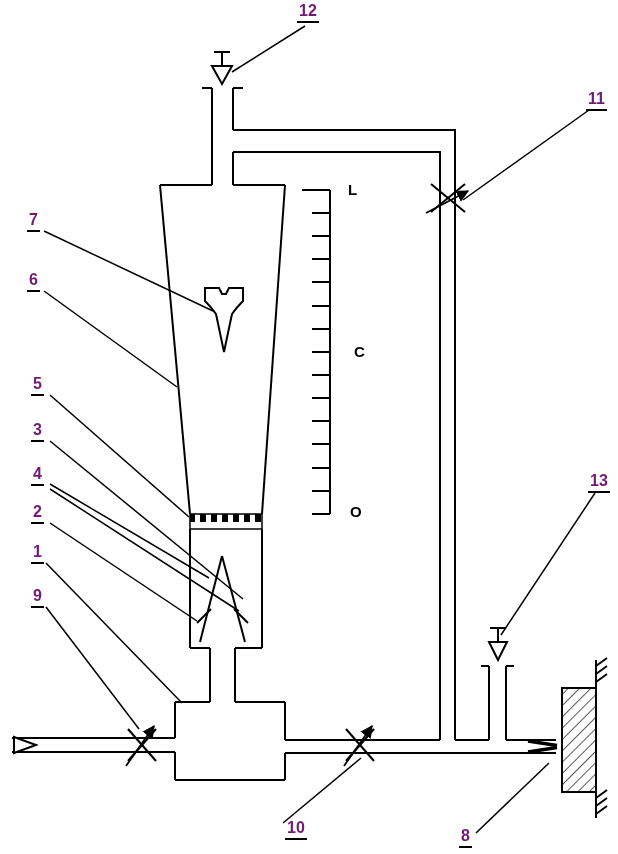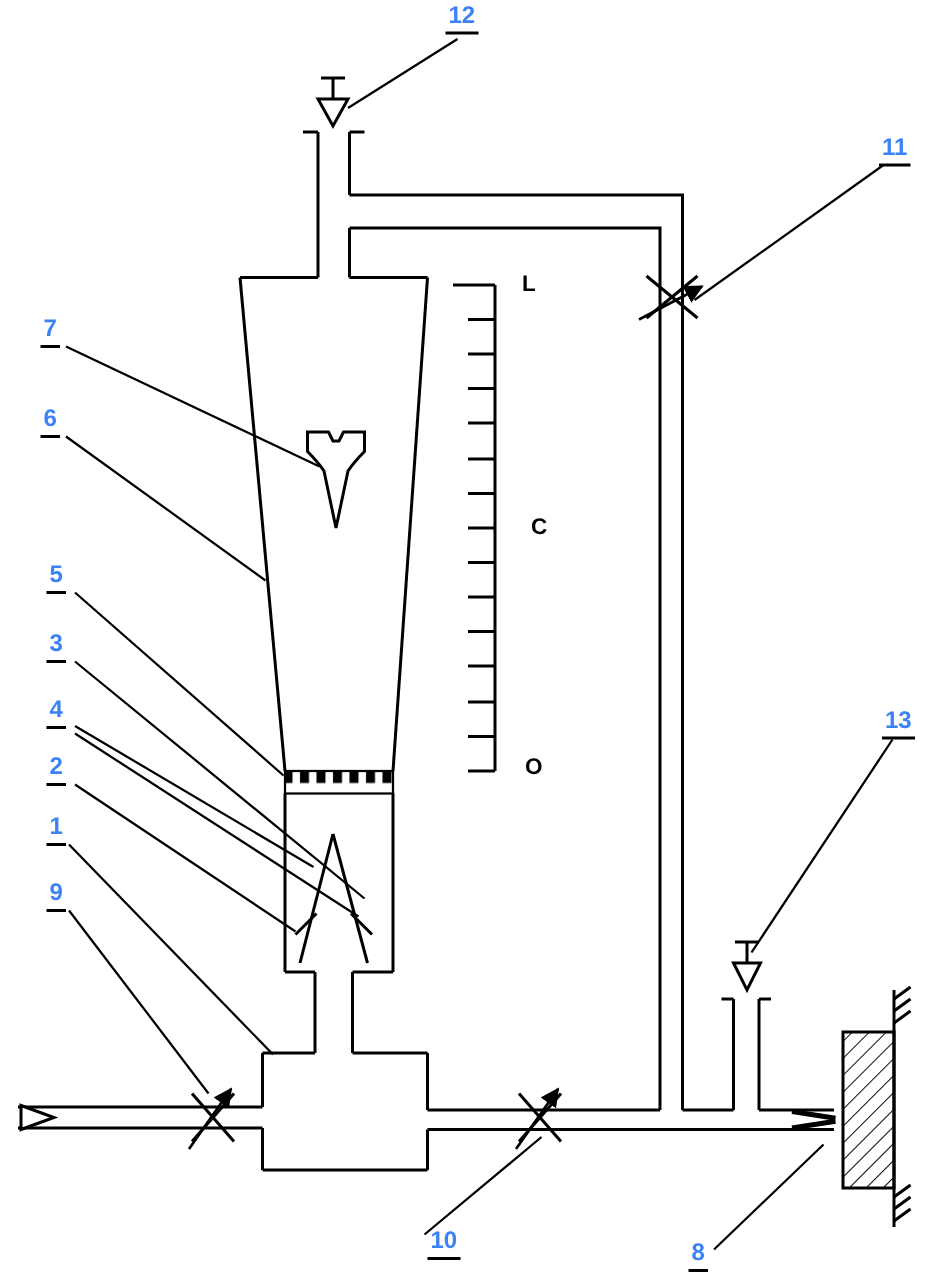--- a/index.html
+++ b/index.html
@@ -1,19 +1,19 @@
 <!DOCTYPE html>
 <html><head>
 <meta charset="utf-8">
 <style>
   html,body{margin:0;padding:0;background:#ffffff;}
   .stage{position:relative;width:618px;height:854px;background:#ffffff;
          font-family:"Liberation Sans",sans-serif;overflow:hidden;}
   .stage svg{position:absolute;left:0;top:0;}
-  .plbl{position:absolute;font-weight:bold;font-size:16px;line-height:1;color:#3b82f6;
+  .plbl{position:absolute;font-weight:bold;font-size:16px;line-height:1;color:#701a75;
         border-bottom:2px solid #000;padding:0 2px 2px 2px;}
   .slbl{position:absolute;font-weight:bold;font-size:15px;line-height:1;color:#000;}
 </style>
 </head>
 <body>
 
 <div class="stage">
 
 <svg width="618" height="854" viewBox="0 0 618 854">
   <defs>

